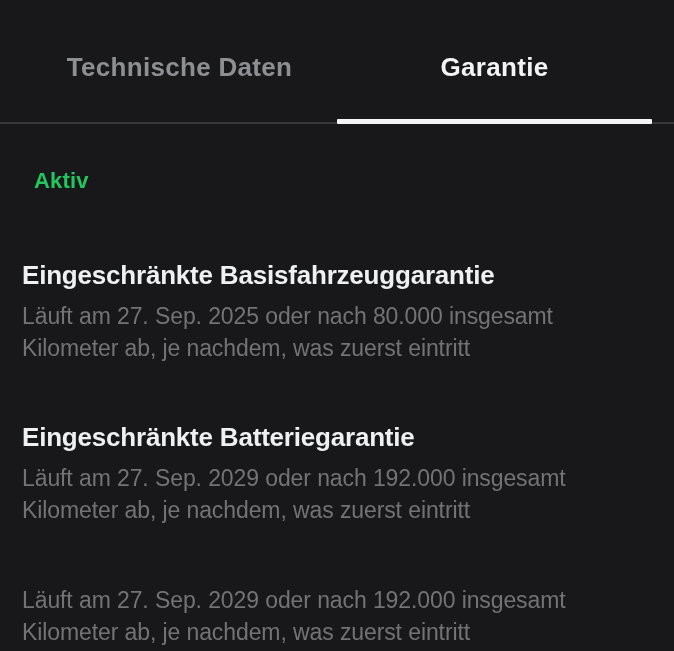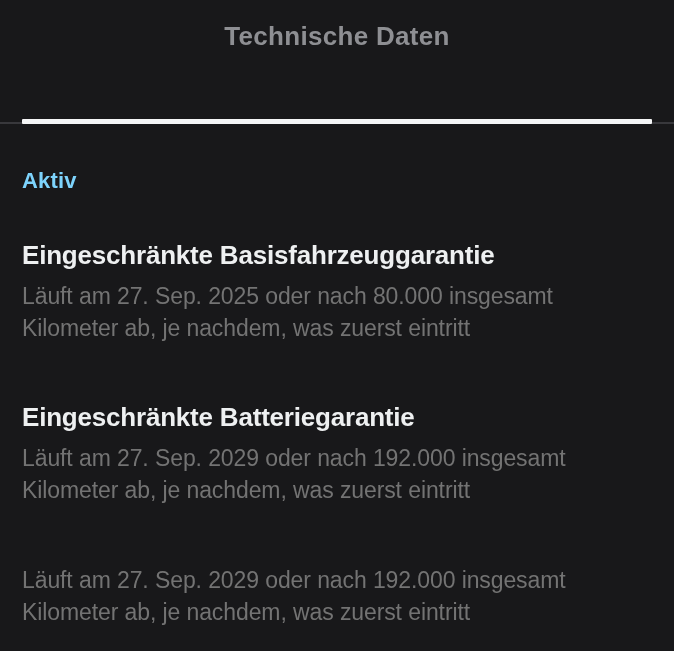--- a/index.html
+++ b/index.html
@@ -1,15 +1,15 @@
 <!DOCTYPE html>
 <html><head>
 <meta charset="utf-8">
 <style>
-  * { margin: 0; padding: 0; box-sizing: border-box; flex-direction: column; }
+  * { margin: 0; padding: 0; box-sizing: border-box; }
   html, body {
     width: 674px;
     height: 651px;
     overflow: hidden;
   }
   body {
     background: #18181a;
     font-family: "Liberation Sans", "DejaVu Sans", sans-serif;
     -webkit-font-smoothing: antialiased;
   }
@@ -46,25 +46,26 @@
     background: #f4f5f6;
     border-radius: 1px;
   }
   
   .content { padding: 0 22px; }
   .status-label {
     margin-top: 46px;
     font-size: 22px;
     font-weight: 600;
     letter-spacing: 0.2px;
-    color: #7dd3fc;
+    color: #22c55e;
     line-height: 22px;
+    margin-left: 12px;
   }
   .warranty { margin-top: 58px; }
-  .warranty:first-of-type { margin-top: 48px; }
+  .warranty:first-of-type { margin-top: 68px; }
   .warranty-title {
     font-size: 26px;
     font-weight: 700;
     letter-spacing: -0.2px;
     color: #eef0f1;
     line-height: 30px;
   }
   .warranty-desc {
     margin-top: 10px;
     font-size: 23px;
@@ -74,20 +75,21 @@
     line-height: 32px;
     max-width: 625px;
   }
 </style>
 </head>
 <body>
 
 <header class="tabbar">
   <button class="tab">Technische Daten</button>
   <button class="tab active">
+    <span>Garantie</span>
     <span class="tab-underline"></span>
   </button>
 </header>
 
 <main class="content">
 
   <div class="status-label">Aktiv</div>
 
   <section class="warranty">
     <h2 class="warranty-title">Eingeschränkte Basisfahrzeuggarantie</h2>

